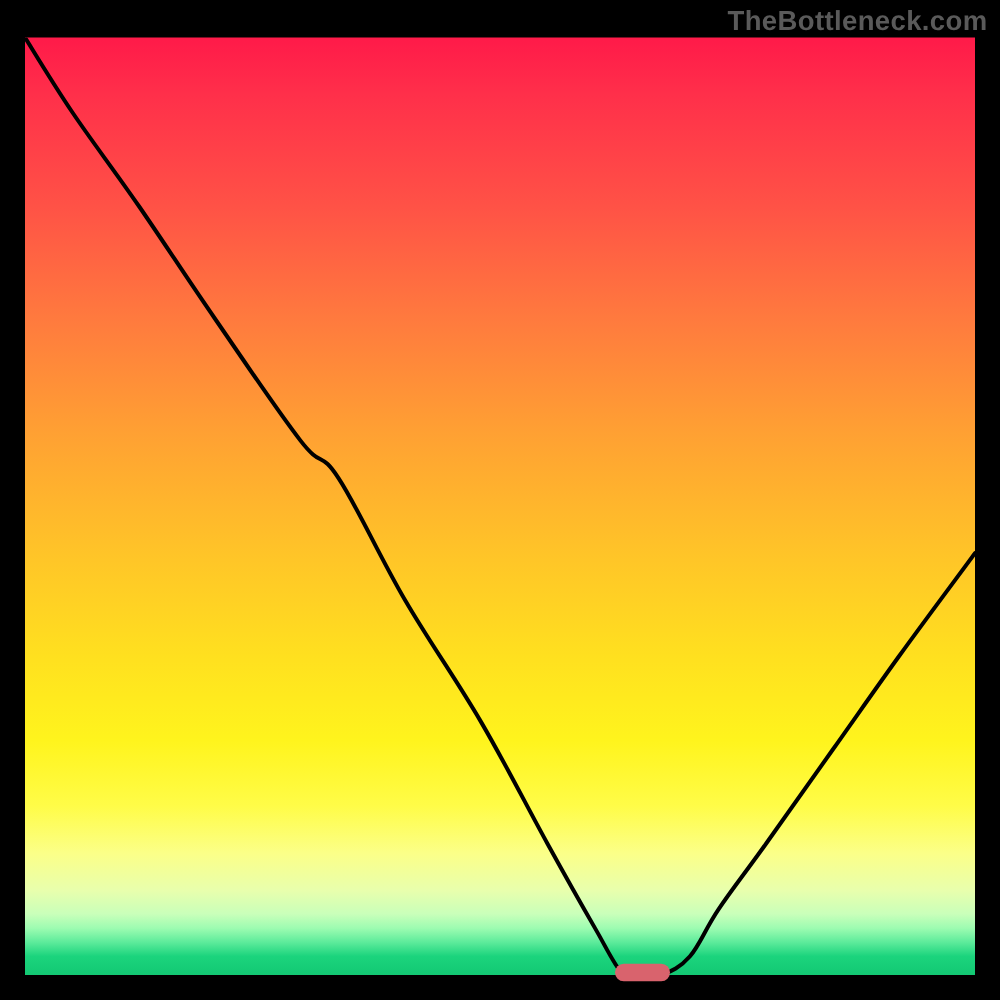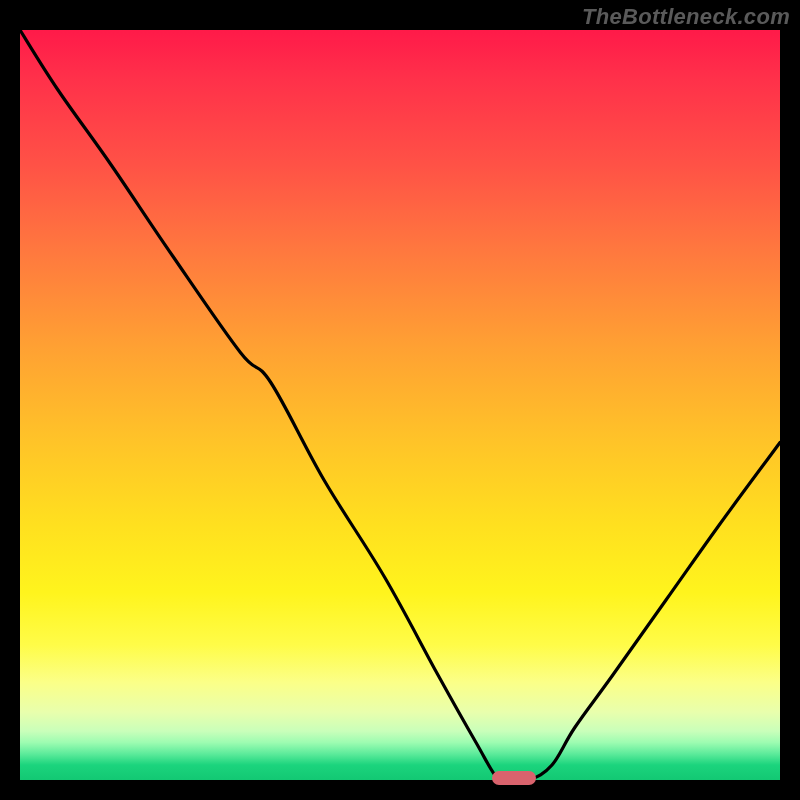--- a/index.html
+++ b/index.html
@@ -9,21 +9,20 @@
     height: 800px;
     background: #000;
     overflow: hidden;
     font-family: Arial, Helvetica, sans-serif;
   }
   .container {
     position: relative;
     width: 800px;
     height: 668px;
     background: #000;
-    font-style: italic;
   }
   .watermark {
     position: absolute;
     top: 4px;
     right: 10px;
     color: #5a5a5a;
     font-size: 22px;
     font-weight: 600;
     letter-spacing: 0.3px;
     z-index: 30;

